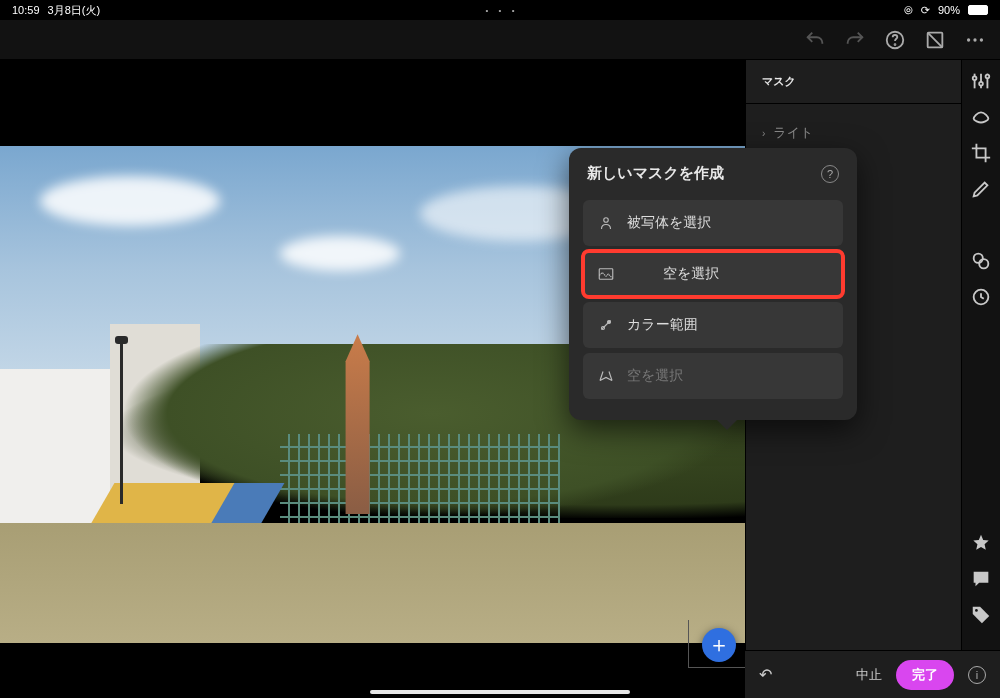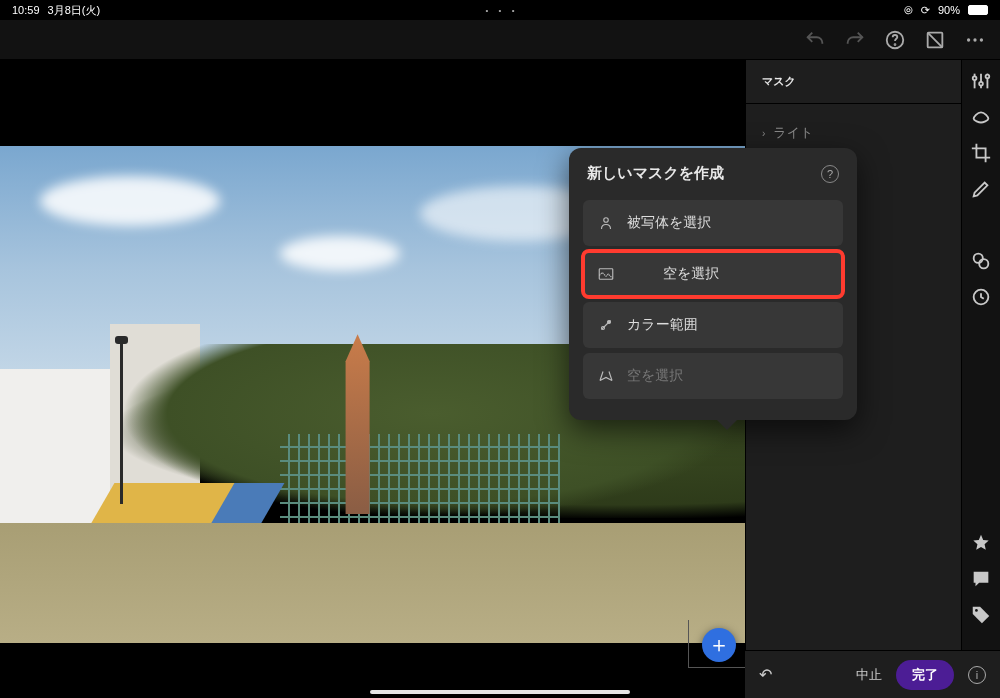--- a/index.html
+++ b/index.html
@@ -155,21 +155,21 @@
   
   .footer {
     position:absolute; right:0; bottom:0; left:745px;
     height: 48px;
     background:#1e1e1e;
     display:flex; align-items:center; gap:14px;
     padding: 0 14px;
     border-top:1px solid #000;
   }
   .btn-done {
-    background:#4c1d95; color:#fff; font-size:13px; font-weight:600;
+    background:#d946ef; color:#fff; font-size:13px; font-weight:600;
     border:none; border-radius:16px; padding:6px 16px;
   }
   .btn-cancel { color:#ccc; font-size:13px; }
   .btn-undo { color:#ccc; font-size:16px; }
   .footer .spacer{flex:1;}
   .footer .infobtn{width:18px;height:18px;border:1.5px solid #aaa;border-radius:50%;display:flex;align-items:center;justify-content:center;font-size:11px;color:#aaa;}
 
   .plusbtn {
     position:absolute;
     left: 702px; top: 628px;

